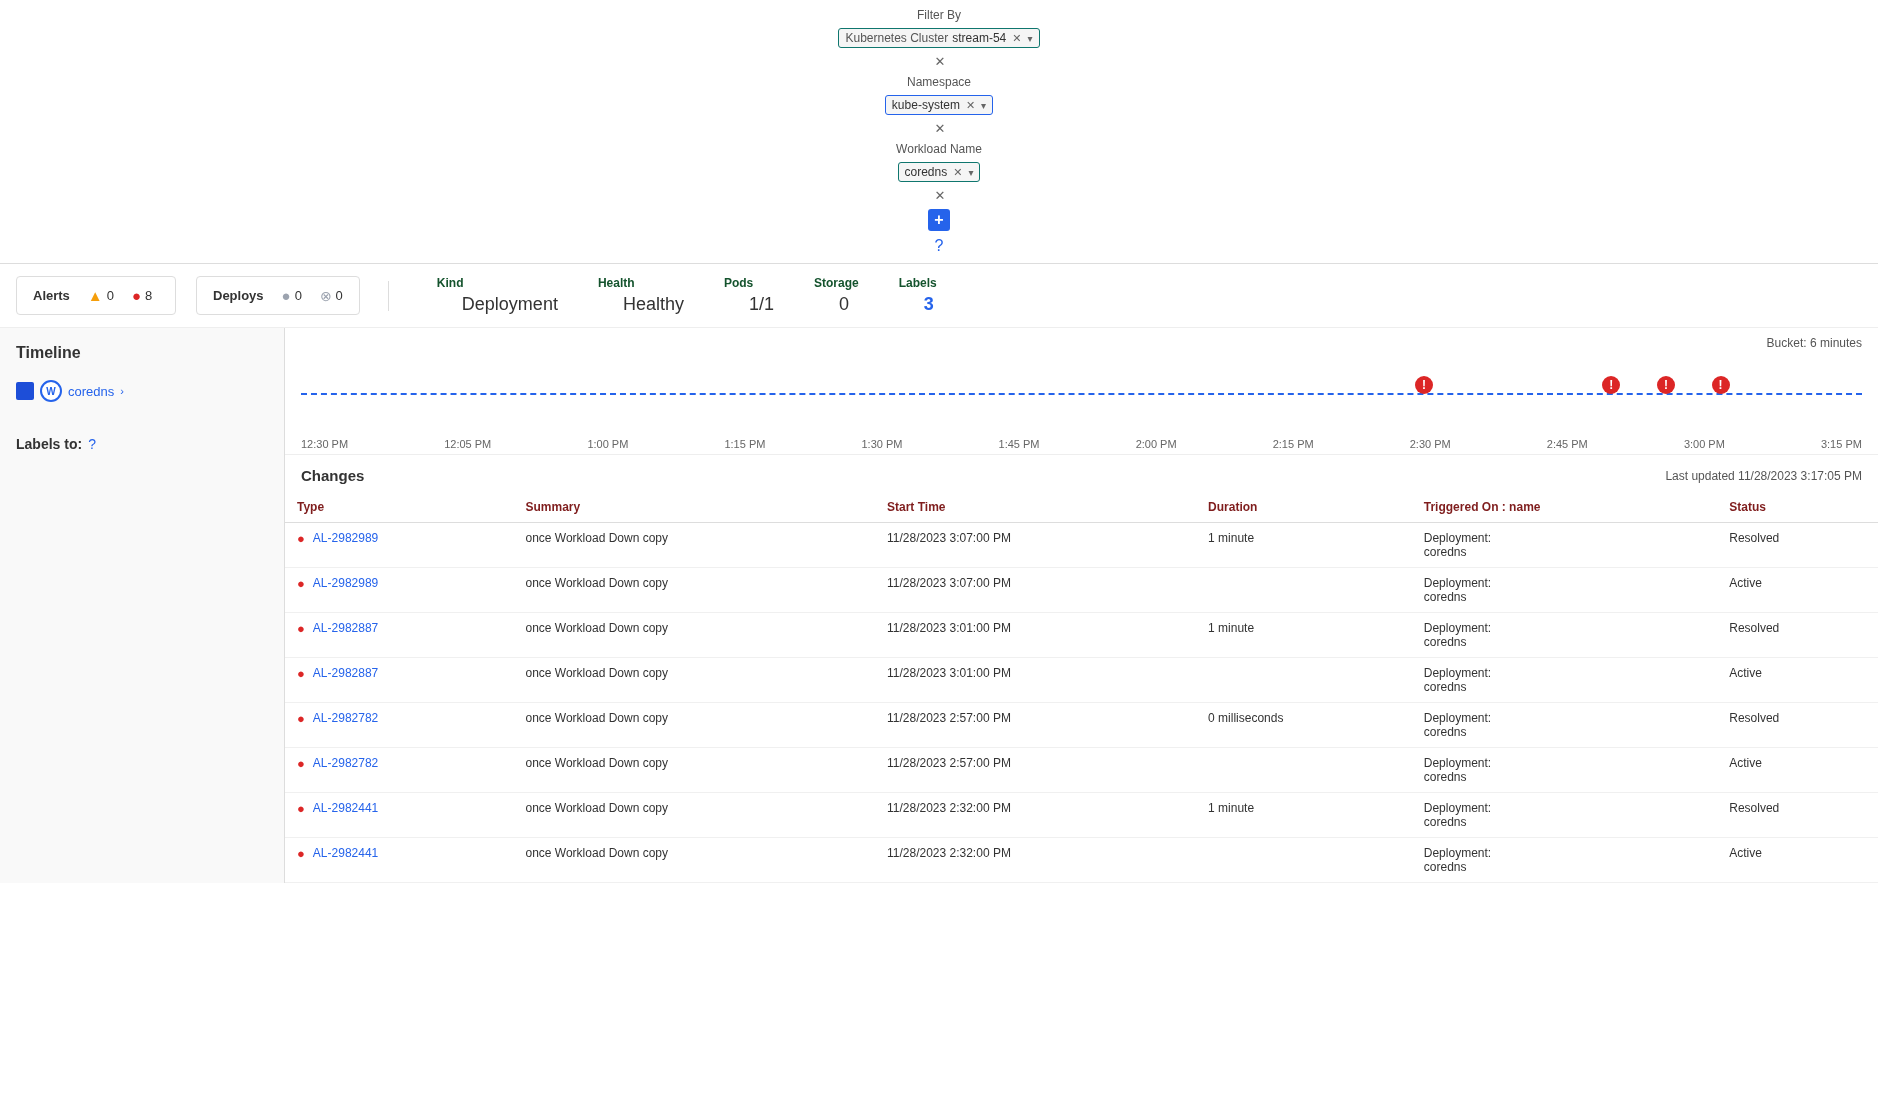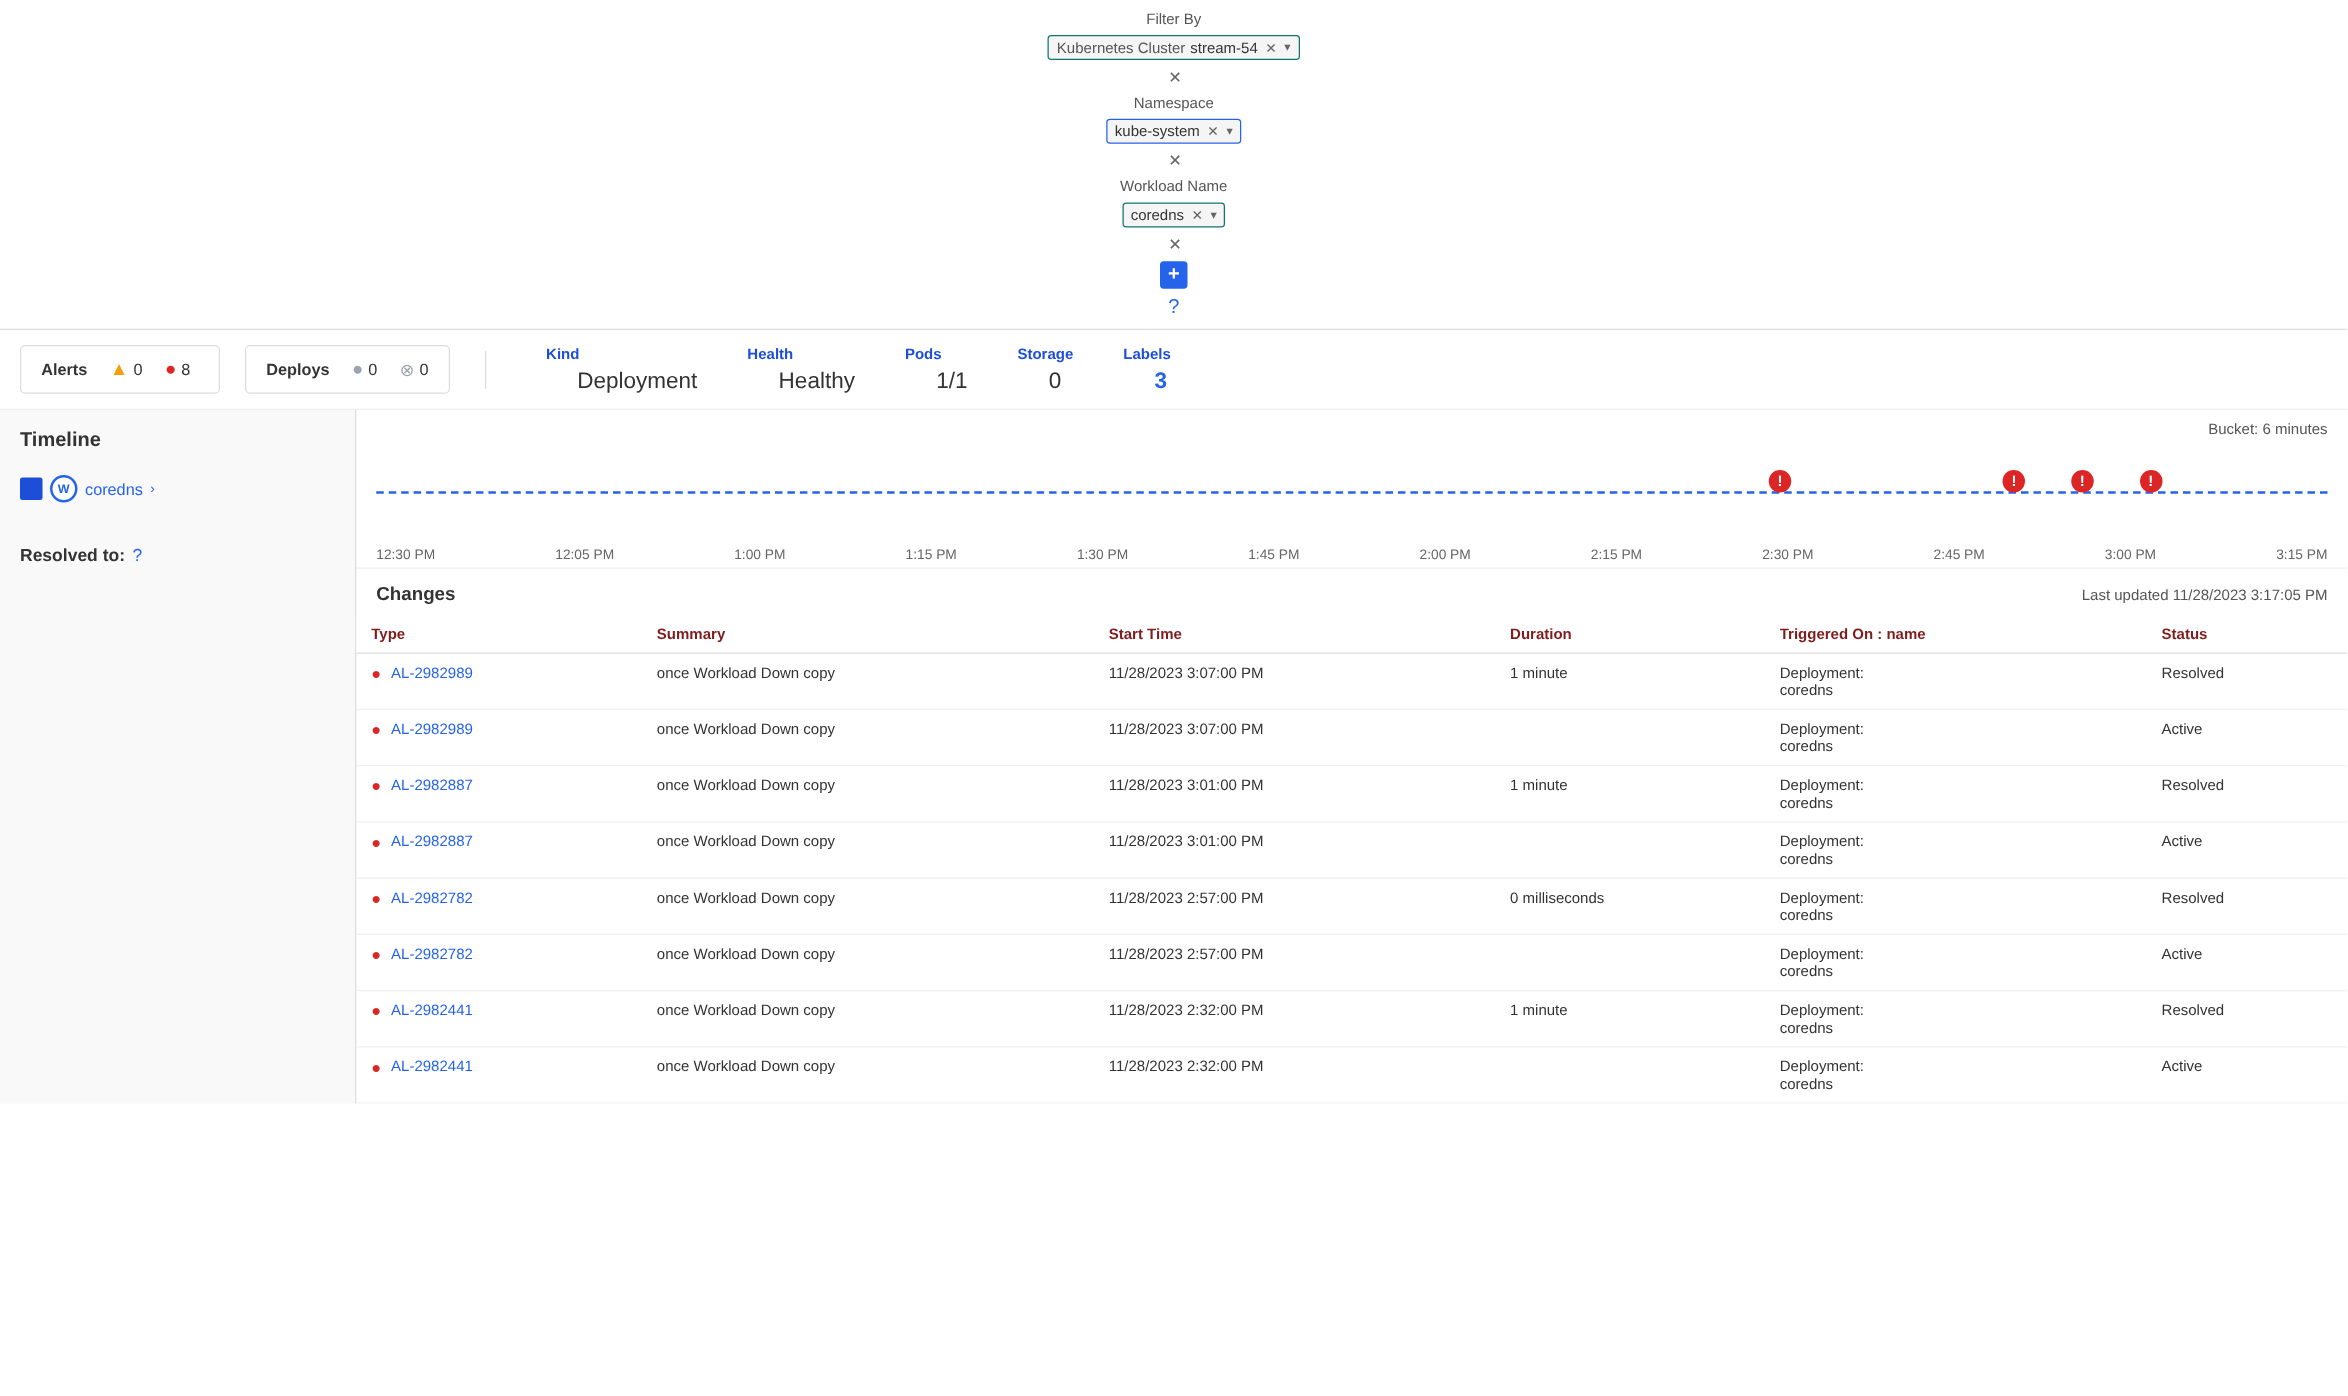--- a/index.html
+++ b/index.html
@@ -50,21 +50,21 @@
     .icon-error { color: #dc2626; font-size: 15px; }
     .icon-gray { color: #9ca3af; font-size: 15px; }
     .icon-x-circle { color: #9ca3af; font-size: 14px; }
     .divider-v { width: 1px; height: 30px; background: #ddd; margin: 0 8px; }
 
     
     .info-cols {
       display: flex; gap: 40px; padding: 0 20px; align-items: center; flex: 1;
     }
     .info-col { display: flex; flex-direction: column; gap: 4px; }
-    .info-col-label { font-weight: bold; font-size: 12px; color: #1d4ed8; }
+    .info-col-label { font-weight: bold; font-size: 12px; color: #14532d; }
     .info-col-value { font-size: 18px; color: #333; padding-left: 25px; }
     .info-col-value.blue { color: #2563eb; font-weight: bold; }
 
     
     .main-layout { display: flex; flex: 1; }
     .sidebar {
       width: 285px; min-width: 285px; border-right: 1px solid #ddd;
       background: #f9f9f9; padding: 16px;
     }
     .sidebar-title { font-weight: bold; font-size: 16px; margin-bottom: 14px; }
@@ -220,21 +220,21 @@
   <div class="sidebar">
     <div class="sidebar-title">Timeline</div>
     <div class="workload-item">
       <div class="workload-icon-blue"></div>
       <div class="workload-icon-w">W</div>
       <span class="workload-name">coredns</span>
       <span class="chevron-right">›</span>
     </div>
 
     <div class="compare-section">
-      <span class="compare-label">Resolved to:</span>
+      <span class="compare-label">Labels to:</span>
       <span class="compare-help">?</span>
     </div>
   </div>
 
   <div class="content-area">
     <div class="bucket-label">Bucket: 6 minutes</div>
 
     <div style="position:relative; height:80px; margin:4px 16px 0;">
       <div class="timeline-line"></div>
 

